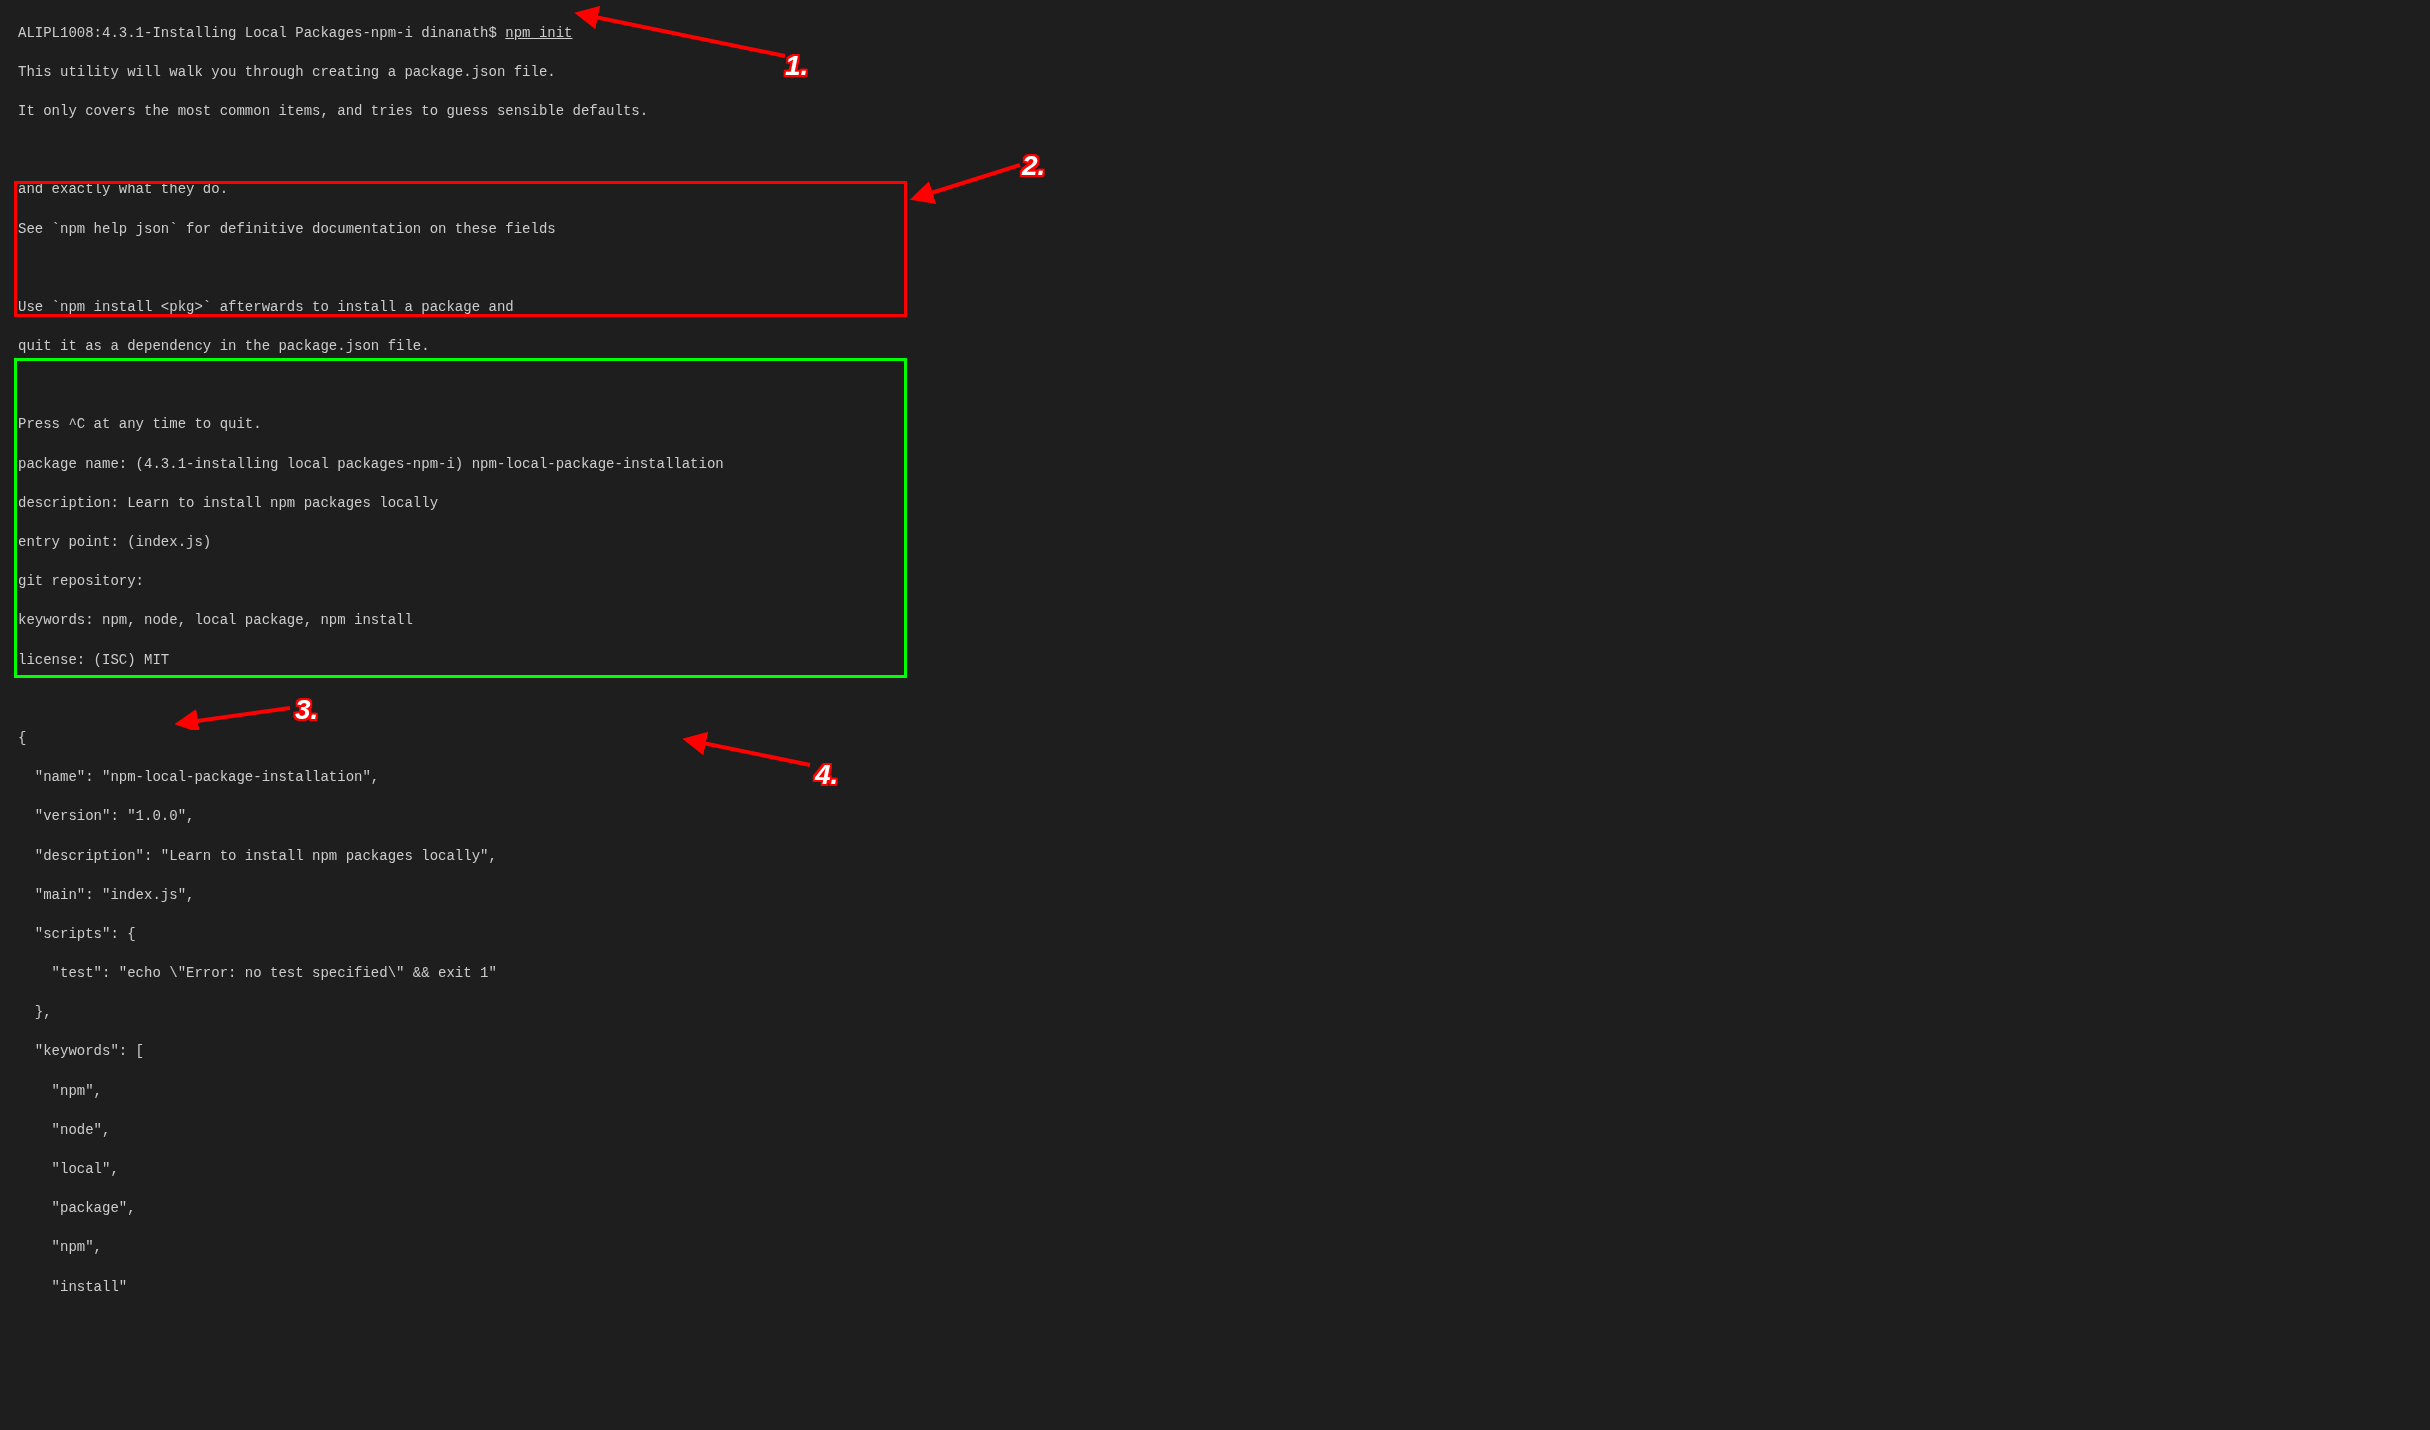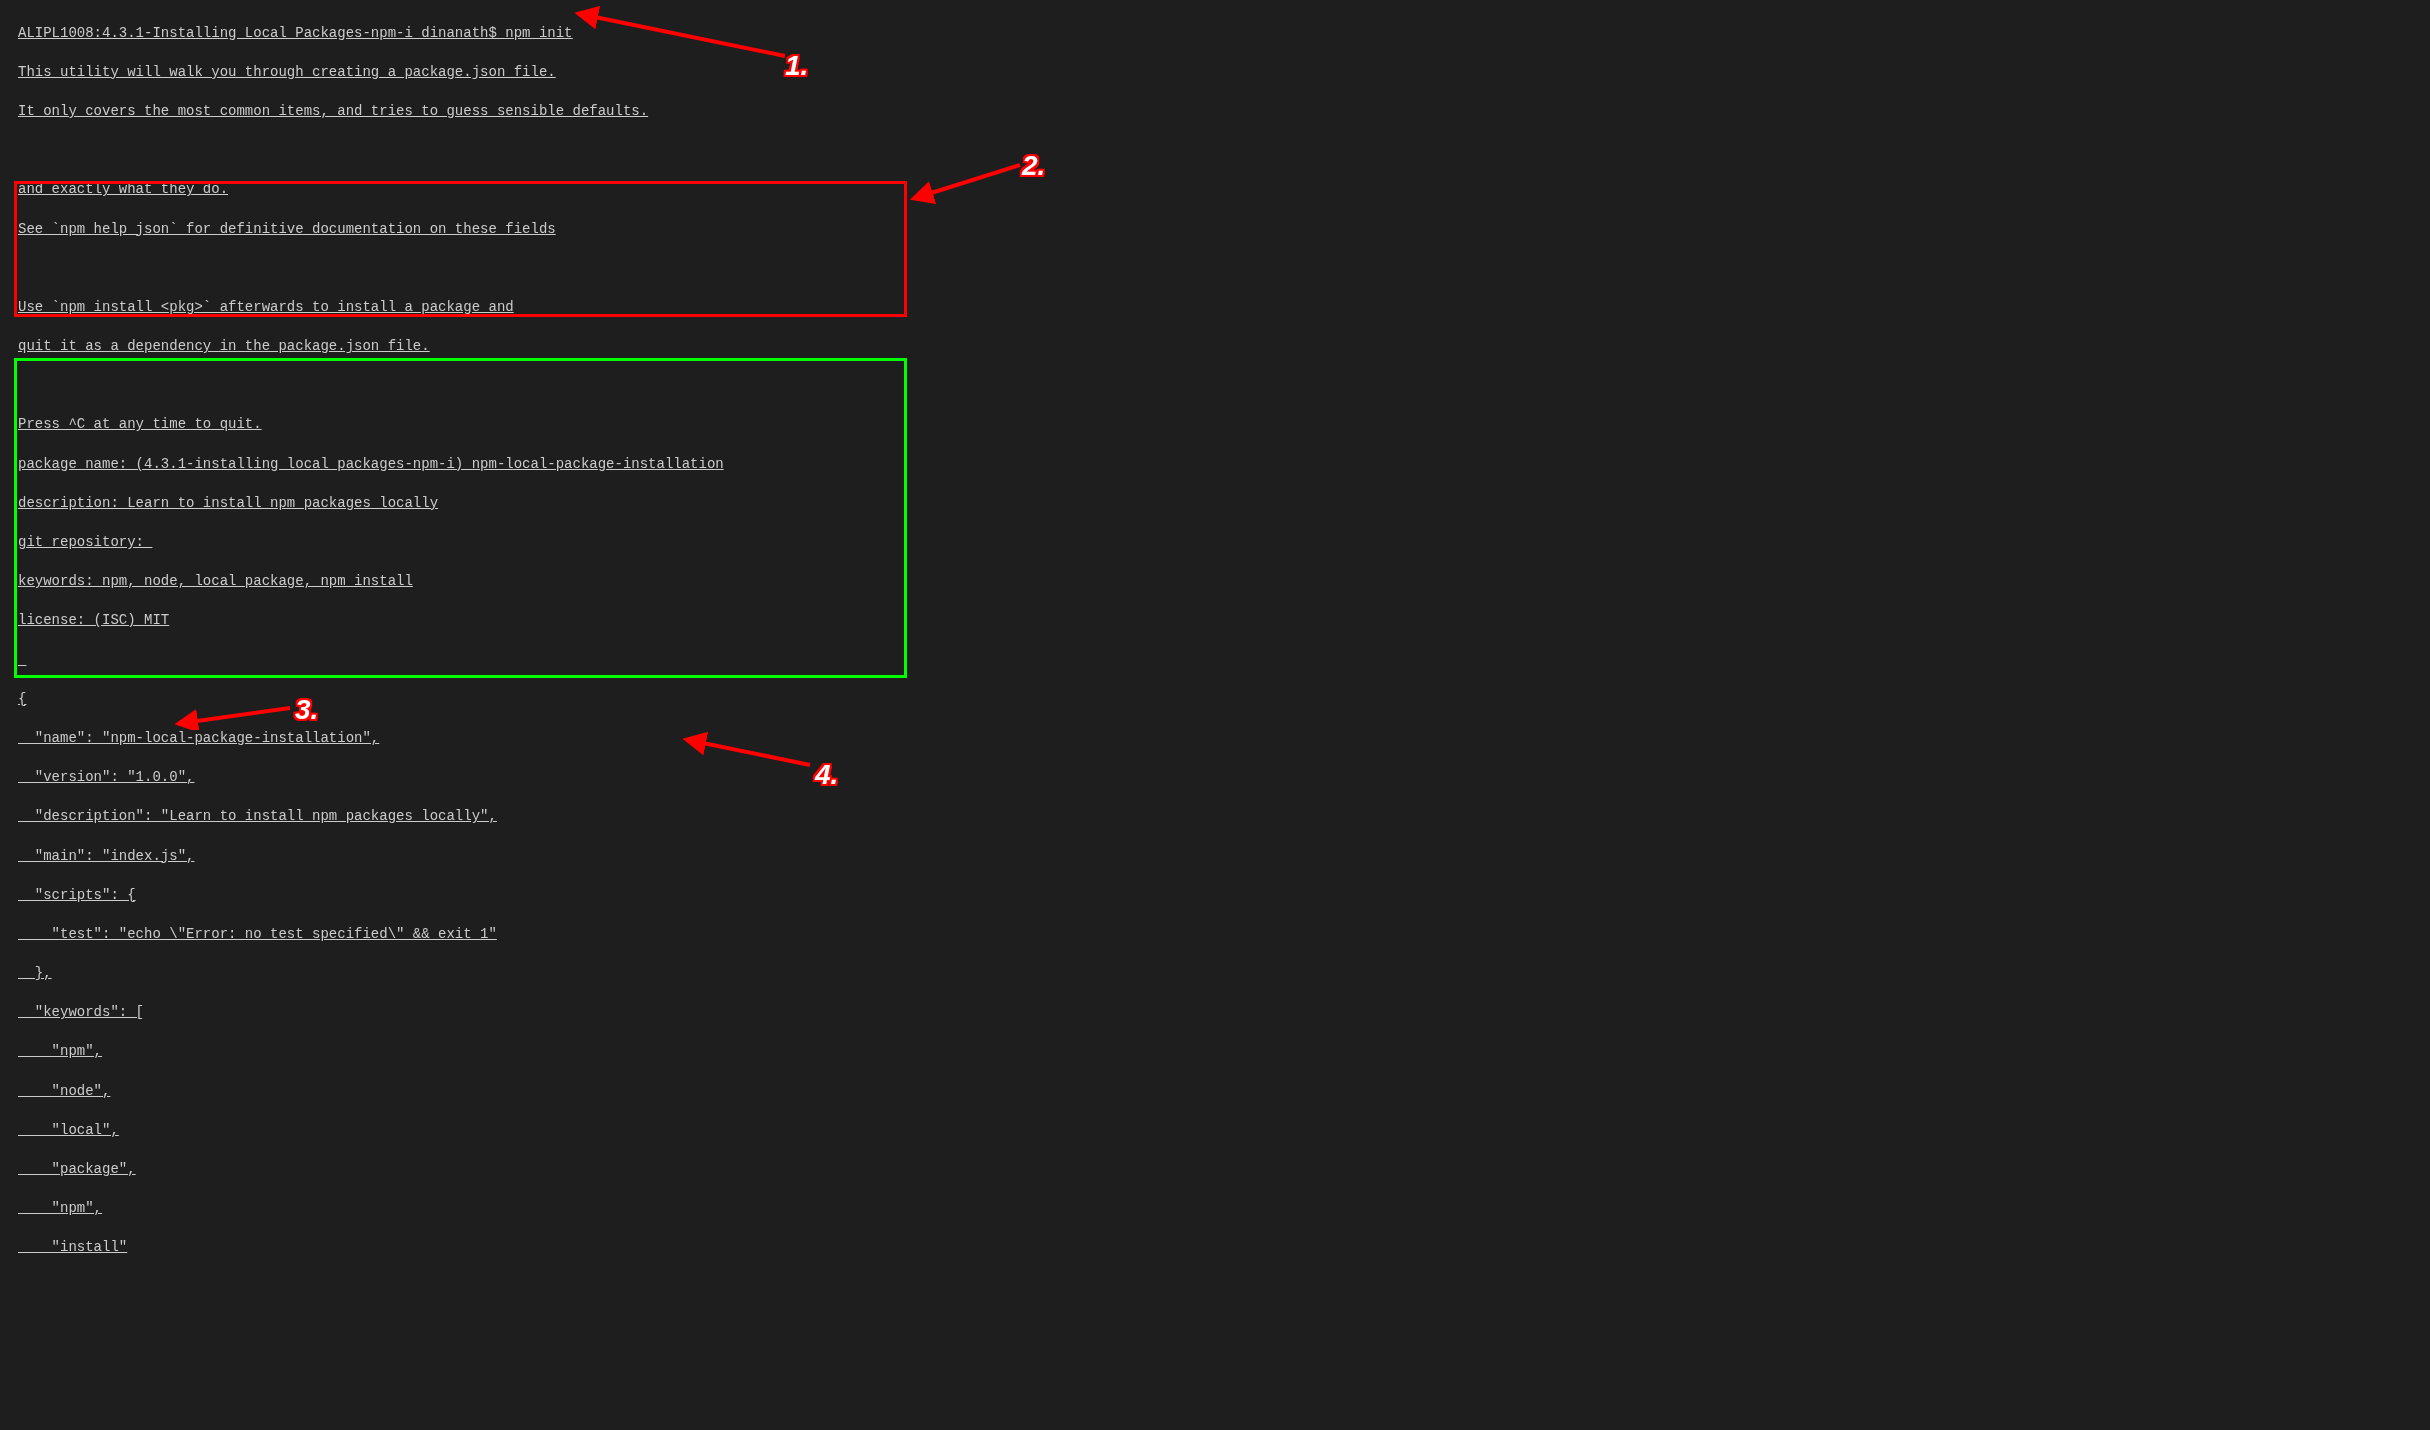--- a/index.html
+++ b/index.html
@@ -19,21 +19,20 @@
       overflow: hidden;
       position: relative;
     }
     .terminal {
       padding: 4px 18px;
       white-space: pre;
     }
     .line {
       display: block;
       min-height: 19.6px;
-      text-decoration: underline;
     }
     .underline {
       text-decoration: underline;
     }
     .red-box {
       position: absolute;
       border: 3px solid #ff0000;
       pointer-events: none;
     }
     .green-box {
@@ -76,20 +75,21 @@
 <span class="line"></span>
 <span class="line">and exactly what they do.</span>
 <span class="line">See `npm help json` for definitive documentation on these fields</span>
 <span class="line"></span>
 <span class="line">Use `npm install &lt;pkg&gt;` afterwards to install a package and</span>
 <span class="line">quit it as a dependency in the package.json file.</span>
 <span class="line"></span>
 <span class="line">Press ^C at any time to quit.</span>
 <span class="line">package name: (4.3.1-installing local packages-npm-i) npm-local-package-installation</span>
 <span class="line">description: Learn to install npm packages locally</span>
+<span class="line">entry point: (index.js) </span>
 <span class="line">git repository: </span>
 <span class="line">keywords: npm, node, local package, npm install</span>
 <span class="line">license: (ISC) MIT</span>
 <span class="line"> </span>
 <span class="line">{</span>
 <span class="line">  "name": "npm-local-package-installation",</span>
 <span class="line">  "version": "1.0.0",</span>
 <span class="line">  "description": "Learn to install npm packages locally",</span>
 <span class="line">  "main": "index.js",</span>
 <span class="line">  "scripts": {</span>

